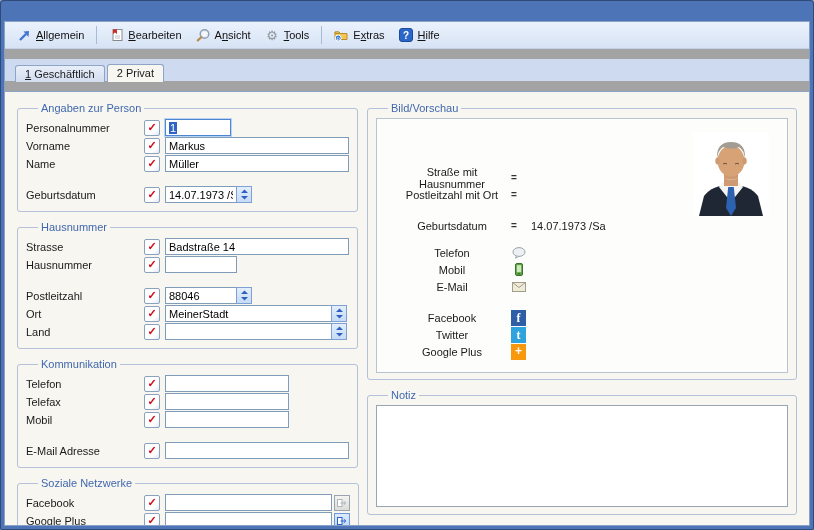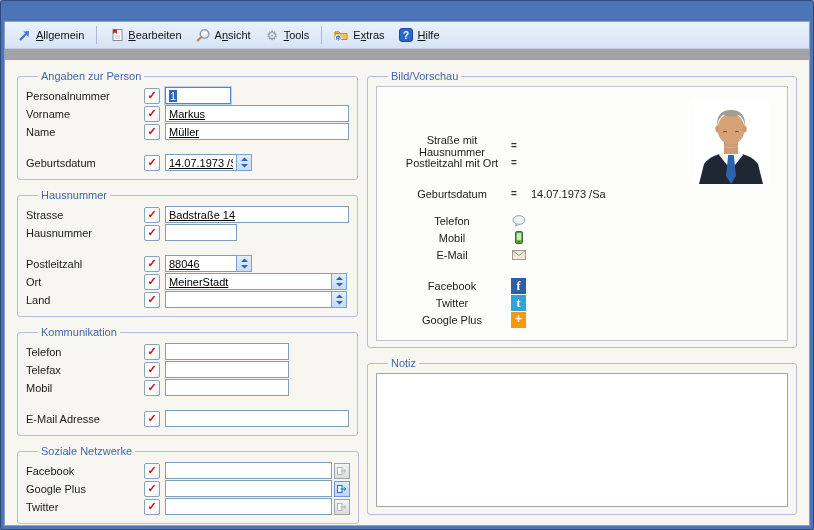--- a/index.html
+++ b/index.html
@@ -37,21 +37,21 @@
   legend{color:#4168ae;font-size:11px;padding:0 3px;margin-left:12px;}
   .row{display:flex;align-items:center;height:17px;margin:1px 0;}
   .gap{height:12px;}
   .lbl{width:118px;flex:none;font-size:11px;color:#1a1a1a;}
   
   .check{width:14px;height:14px;flex:none;margin-right:5px;background:linear-gradient(135deg,#ffffff 70%,#dfe7f2);
     border:1px solid #8ba1bf;border-radius:2px;display:flex;align-items:center;justify-content:center;
     color:#cf1020;font-size:11px;font-weight:bold;line-height:1;}
   
   input.txt{height:15px;border:1px solid #7f9db9;background:#fff;font-family:"Liberation Sans",sans-serif;
-    font-size:11px;padding:0 3px;box-sizing:content-box;text-decoration:underline;}
+    font-size:11px;padding:0 3px;box-sizing:content-box;}
   .w-wide{width:176px;} .w-med{width:64px;} .w-haus{width:64px;} .w-tel{width:116px;} .w-combo{width:159px;}
   .combo{display:flex;align-items:stretch;}
   .spin{width:16px;height:17px;box-sizing:border-box;margin-left:-1px;border:1px solid #7fa0d4;
     background:linear-gradient(#e3eefb,#c6dbf6);display:flex;align-items:center;justify-content:center;padding:0;}
   .focus-input{display:flex;align-items:center;width:58px;height:15px;border:1px solid #4f86d2;
     background:#fff;padding:0 3px;box-shadow:0 0 0 1px #b9d3f2;}
   .sel{background:#2f63c4;color:#fff;font-size:11px;padding:0 1px;}
   .gobtn{width:16px;height:16px;box-sizing:border-box;margin-left:2px;border:1px solid #9aa4b0;
     background:linear-gradient(#f4f4f2,#dcdcd8);display:flex;align-items:center;justify-content:center;padding:0;}
   .gobtn.enabled{border:1px solid #6f96d8;background:linear-gradient(#dcebfc,#bcd6f6);}
@@ -135,20 +135,28 @@
         <span class="tool-ico">
           <svg width="14" height="14" viewBox="0 0 14 14">
               <rect x="0.5" y="0.5" width="13" height="13" rx="2.5" fill="#2b66c9" stroke="#1b4a9b"></rect>
               <text x="7" y="10.6" font-size="10" font-weight="bold" fill="#fff" text-anchor="middle" font-family="Liberation Sans">?</text>
             </svg>
         </span>
         <span><span class="mn">H</span><span>ilfe</span></span>
       </div>
     </div>
 
+    <div class="tabstrip">
+      <div class="tab">
+        <span class="mn">1</span><span> Geschäftlich</span>
+      </div>
+      <div class="tab active">
+        <span>2 Privat</span>
+      </div>
+    </div>
 
     <div class="content">
 
       <div class="col-left">
 
         <fieldset>
           <legend>Angaben zur Person</legend>
           <div class="row">
             <span class="lbl">Personalnummer</span>
             <span class="check">✓</span>

